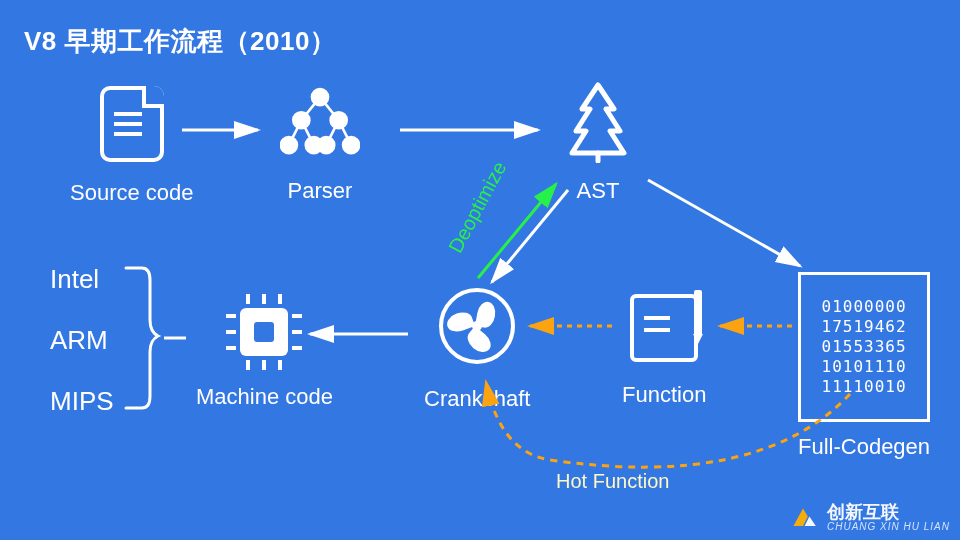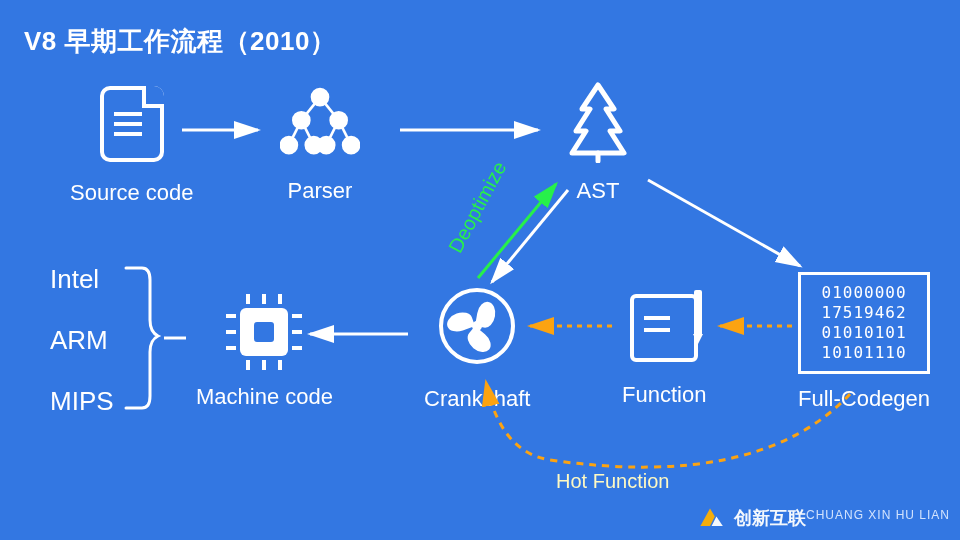--- a/index.html
+++ b/index.html
@@ -159,21 +159,21 @@
     position: absolute;
     bottom: -10px;
     left: -1px;
     border-left: 5px solid transparent;
     border-right: 5px solid transparent;
     border-top: 10px solid #fff;
   }
   
   .binary-box {
     border: 3px solid #fff;
-    padding: 8px 10px;
+    padding: 22px 10px;
     font-family: monospace;
     font-size: 16px;
     line-height: 1.25;
     letter-spacing: 1px;
   }
   
   .arch-list {
     position: absolute;
     left: 50px;
     top: 264px;
@@ -224,32 +224,33 @@
     align-items: center;
     gap: 8px;
     opacity: 0.95;
   }
   .wm-logo {
     width: 32px;
     height: 32px;
   }
   .wm-text {
     display: flex;
-    flex-direction: row;
+    flex-direction: column;
     line-height: 1.05;
   }
   .wm-text .cn {
     font-size: 18px;
     font-weight: 600;
     color: #fff;
   }
   .wm-text .en {
-    font-size: 12px;
+    font-size: 10px;
     letter-spacing: 1px;
     color: #dbe9ff;
+    font-style: italic;
   }
 </style>
 </head>
 <body>
 
 <div class="title">V8 早期工作流程（2010）</div>
 
 <div class="node" style="left:70px; top:84px;">
   <div class="icon-box">
     <div class="file-icon">
@@ -334,22 +335,23 @@
       <div class="feedback-pencil"></div>
     </div>
   </div>
   <div class="label" style="margin-top:14px;">Function</div>
 </div>
 
 <div class="node" style="left:798px; top:272px;">
   <div class="binary-box">
     <div>01000000</div>
     <div>17519462</div>
-    <div>01010101</div>
+    <div>01553365</div>
     <div>10101110</div>
+    <div>11110010</div>
   </div>
   <div class="label" style="margin-top:12px;">Full-Codegen</div>
 </div>
 
 <div class="arch-list">
   <div>Intel</div>
   <div>ARM</div>
   <div>MIPS</div>
 </div>
 <div class="bracket">

